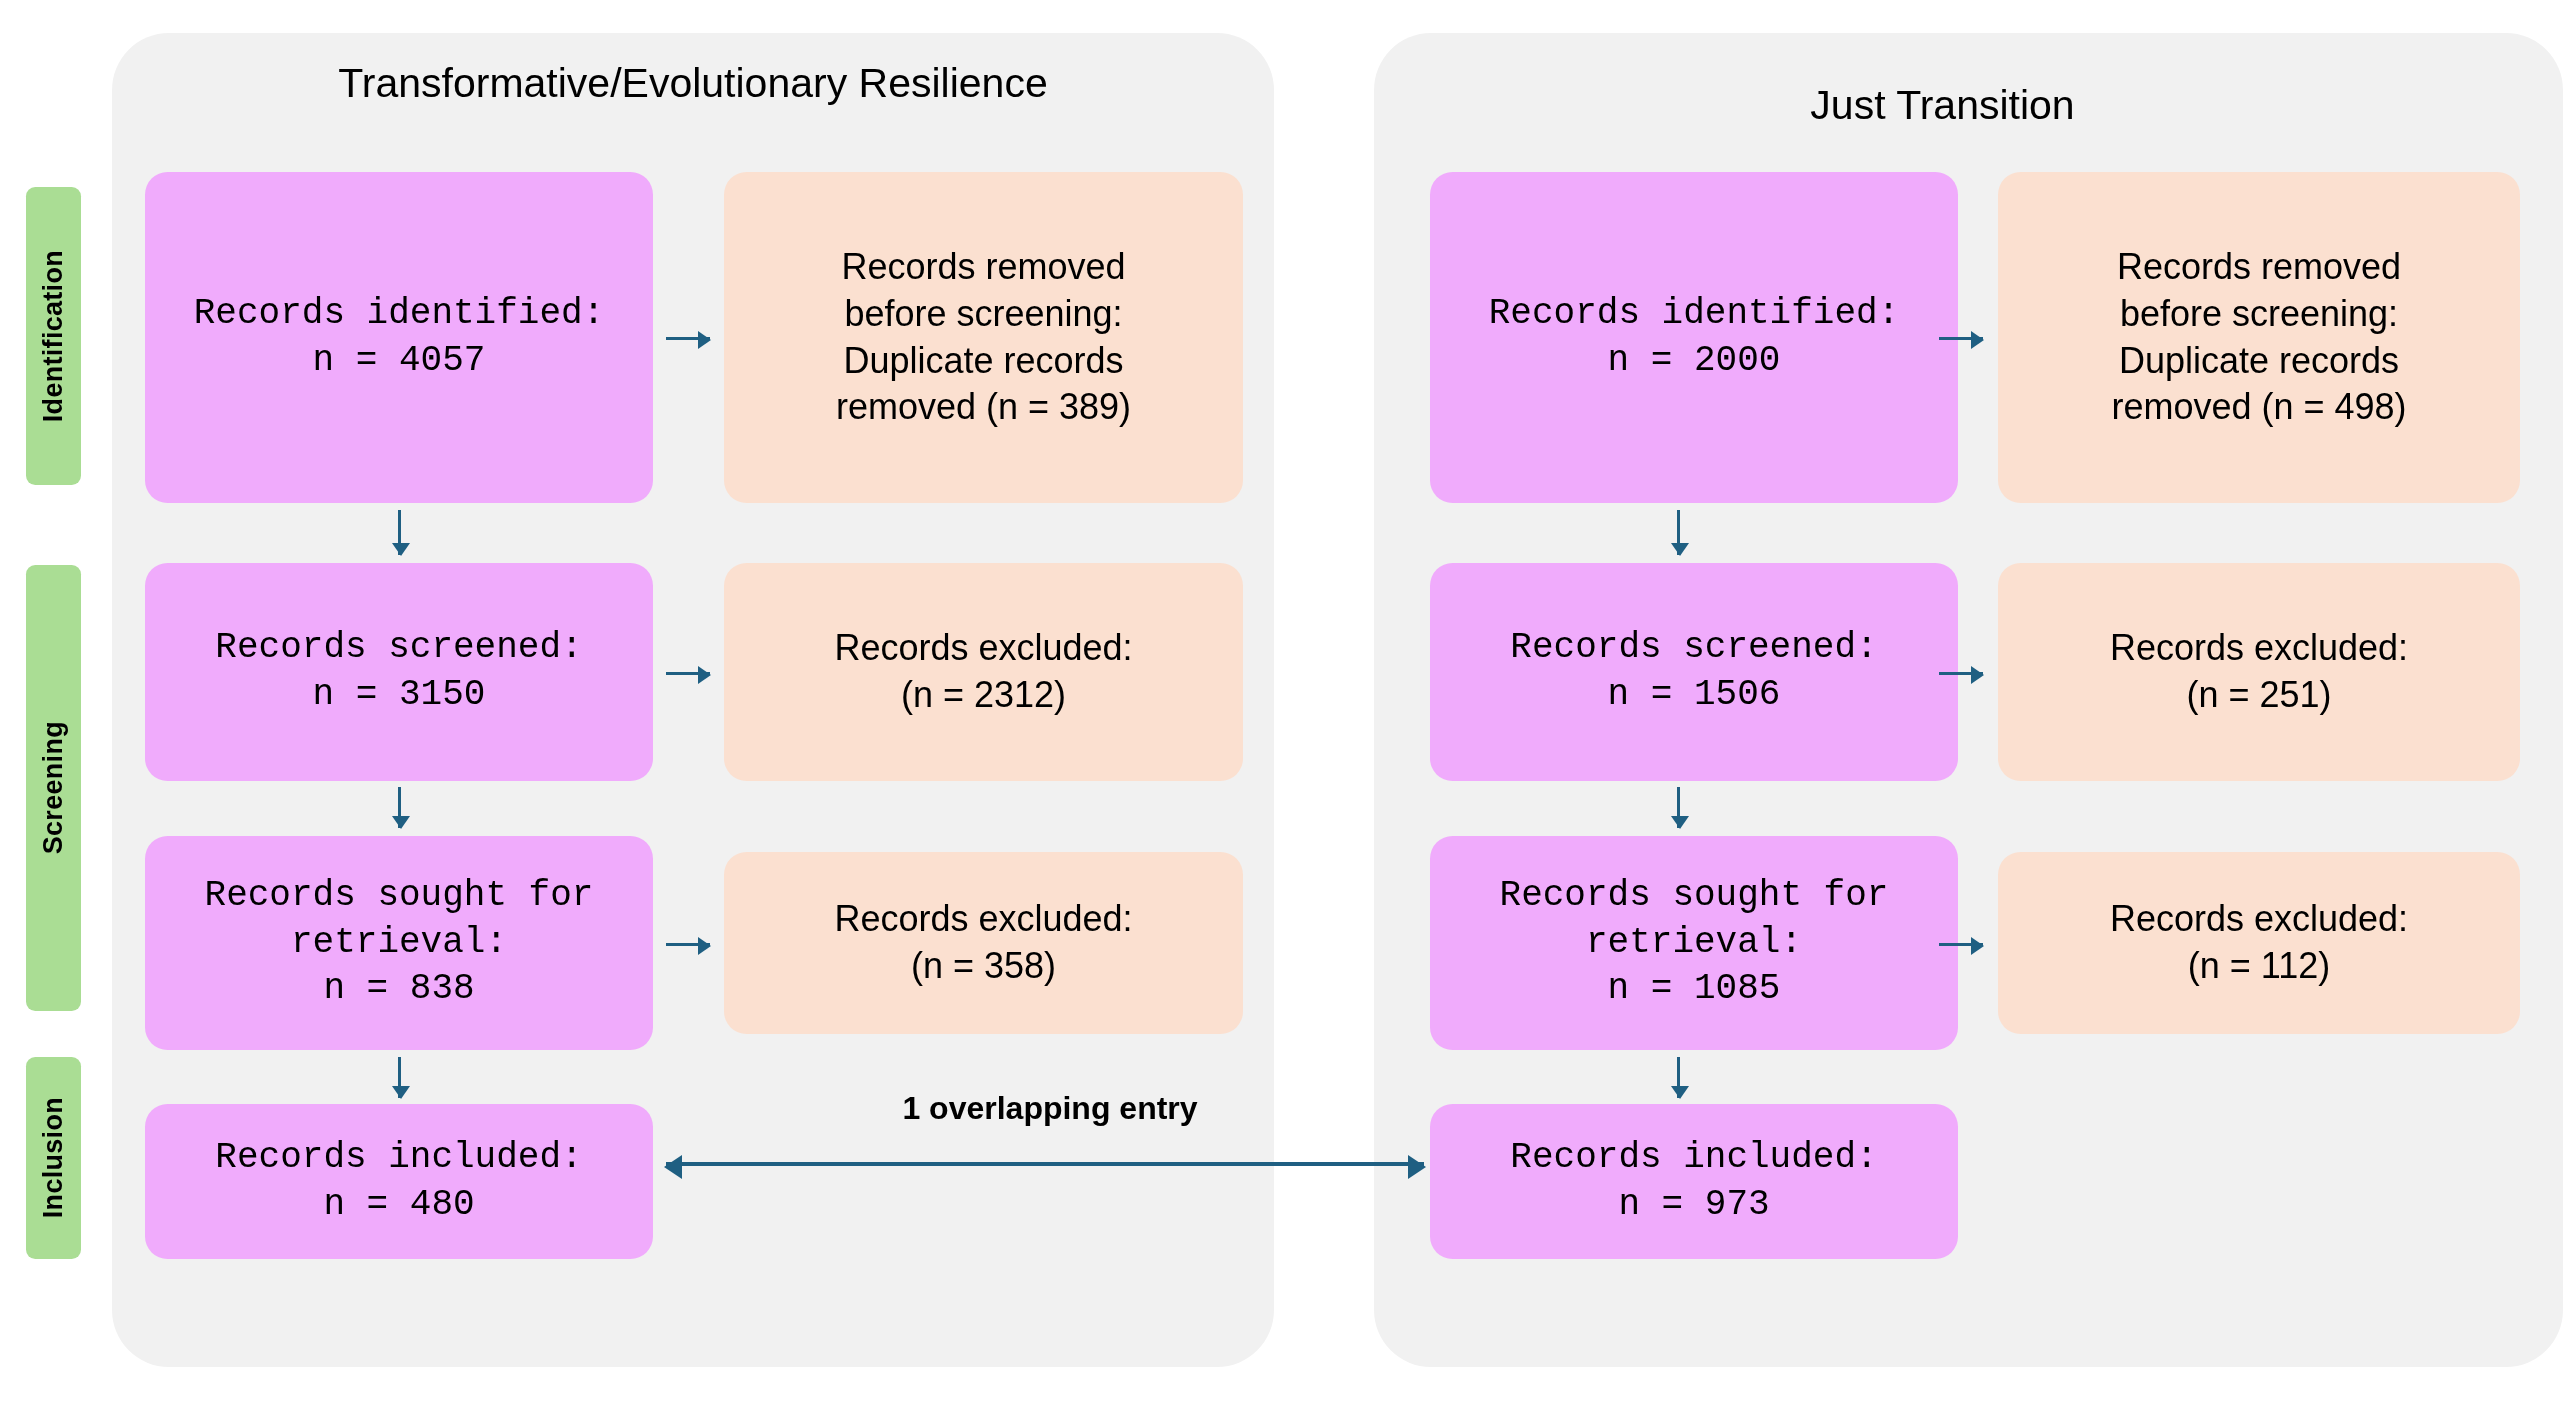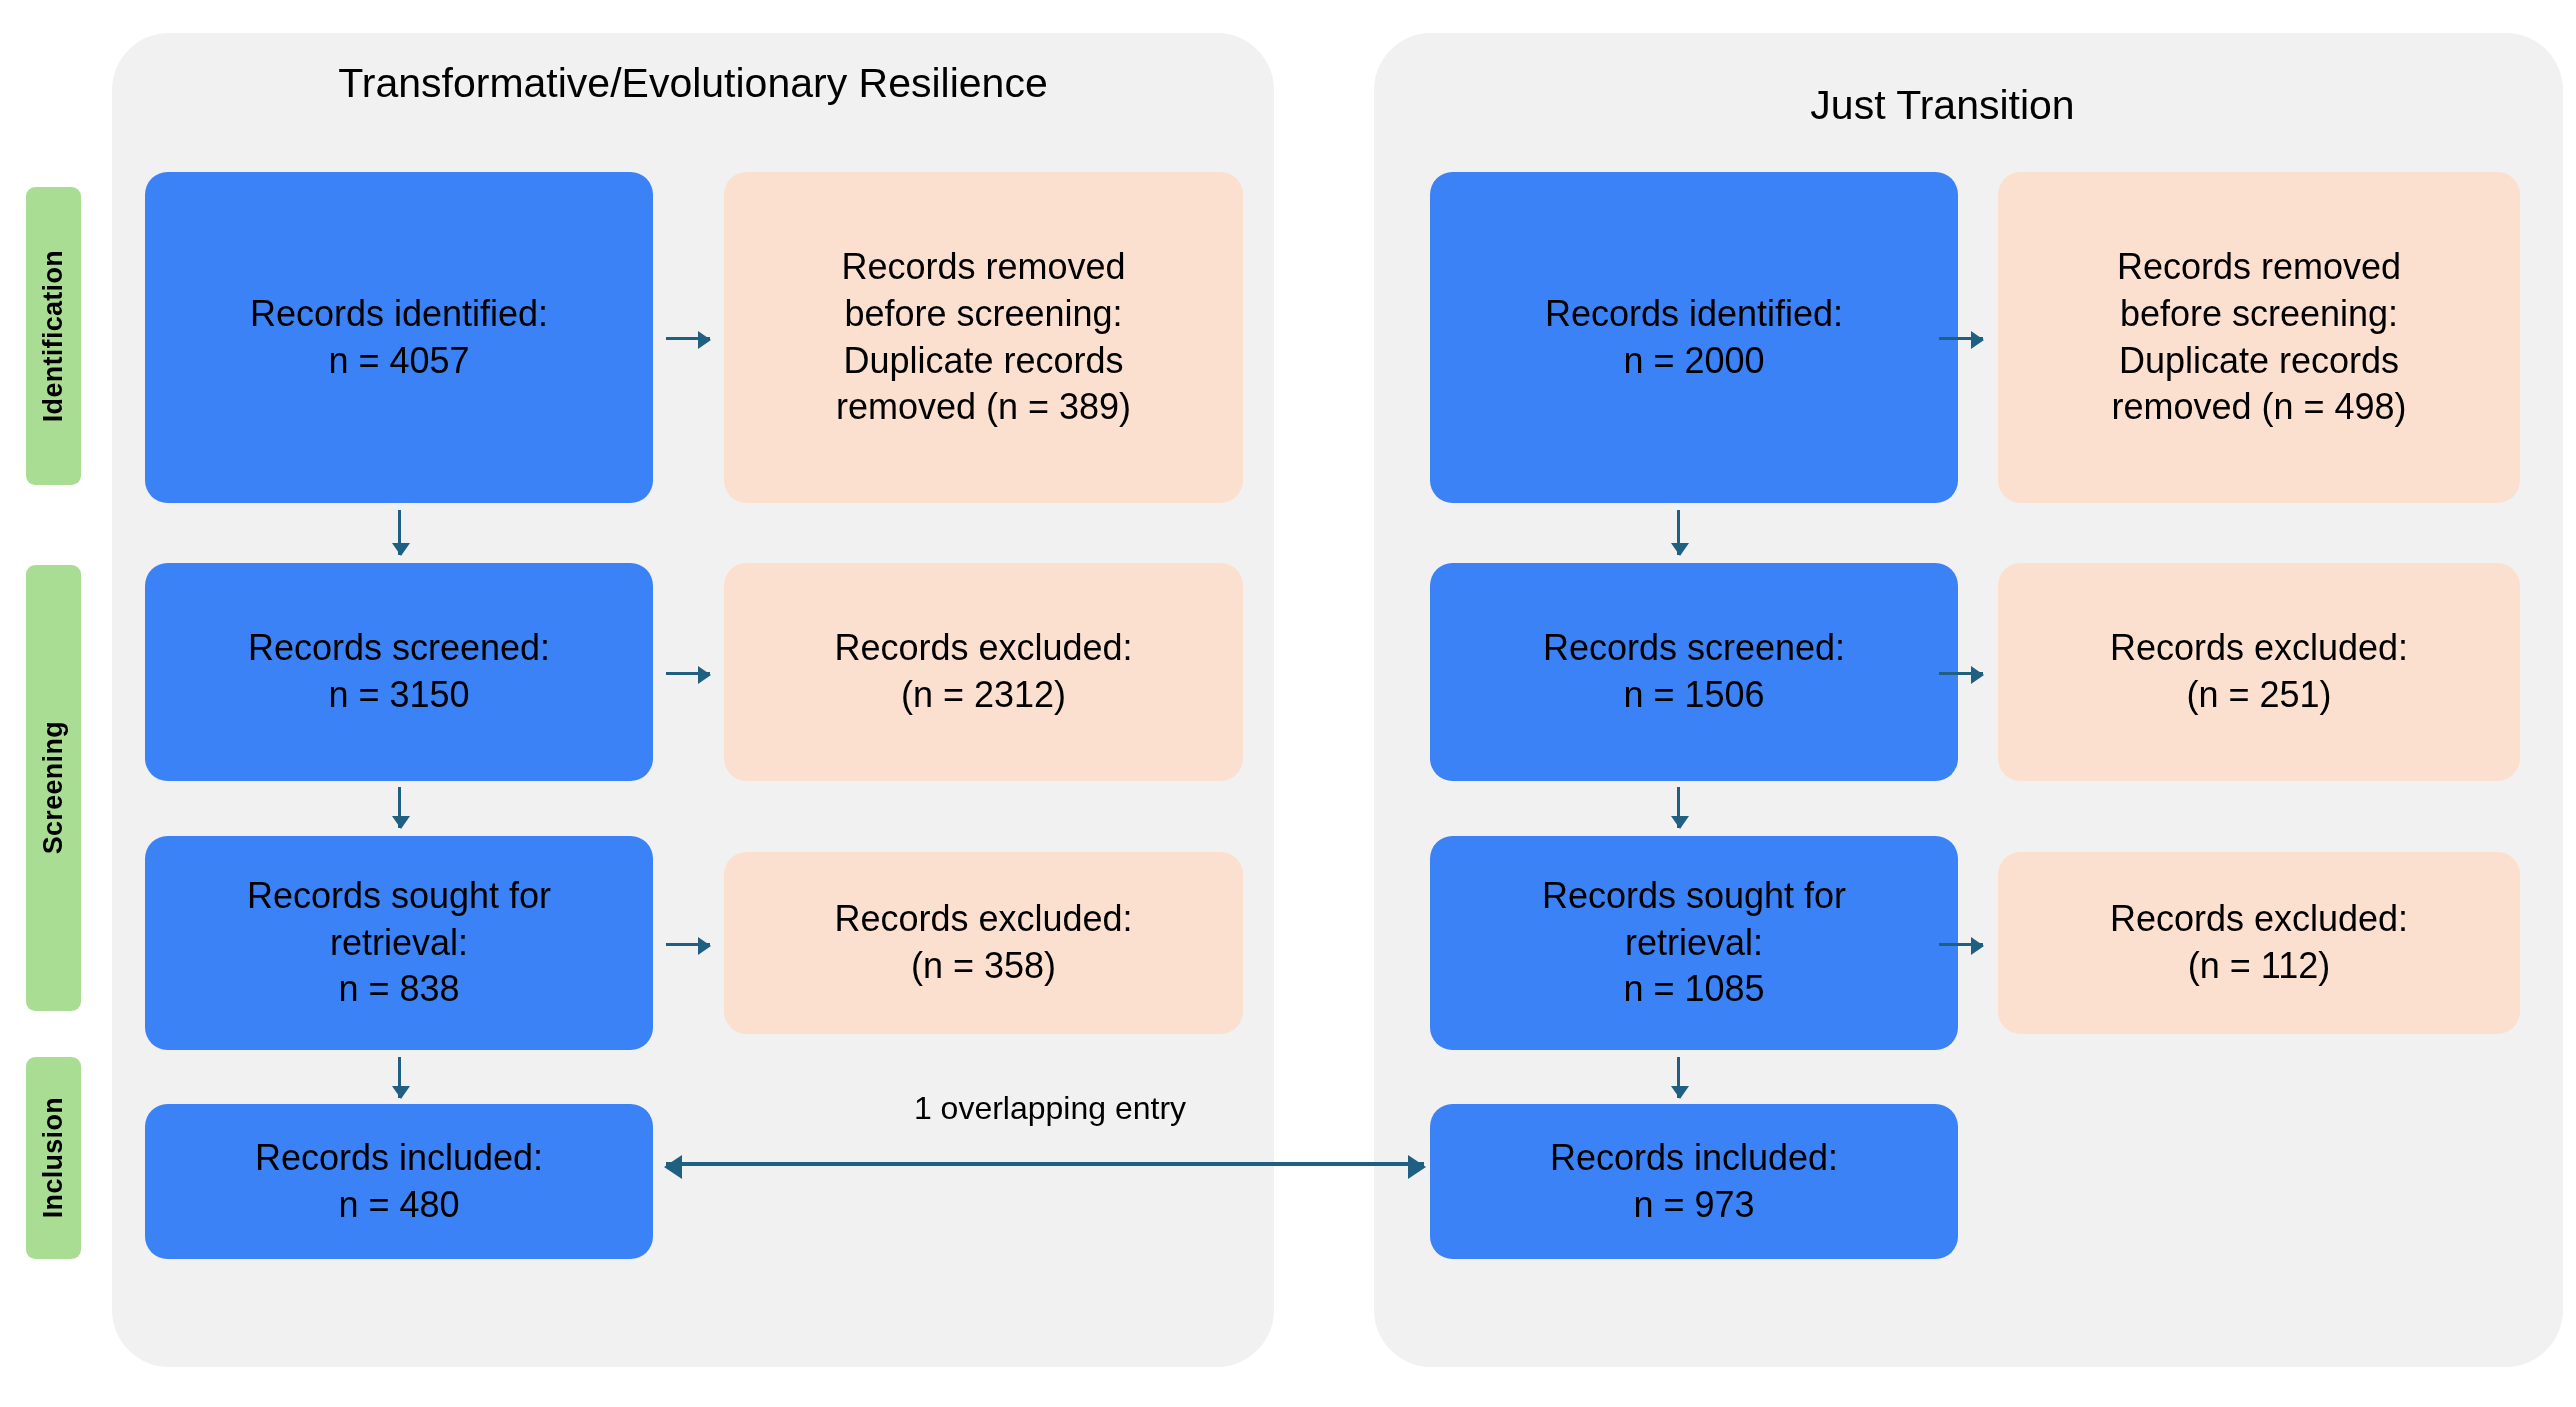--- a/index.html
+++ b/index.html
@@ -58,21 +58,21 @@
     flex-direction:column;
     align-items:center;
     justify-content:center;
     text-align:center;
     padding:0 17px;
     box-sizing:border-box;
     font-size:36px;
     line-height:1.30;
     color:#000;
   }
-  .box.blue{background:#3b82f6;}
+  .box.blue{background:#f0abfc;font-family:Liberation Mono, monospace;}
   .box.orange{background:#fbe0d0;}
   .box .ln{display:block;white-space:nowrap;}
   .box.wrap .ln{white-space:normal;}
 
   
   .v-arrow{
     position:absolute;
     width:0;
     border-left:3.3px solid #1f5f82;
   }
@@ -123,21 +123,21 @@
     right:-2px;
     top:-11.2px;
     width:0;height:0;
     border-top:12px solid transparent;
     border-bottom:12px solid transparent;
     border-left:18.5px solid #1f5f82;
   }
   .link-label{
     position:absolute;
     font-size:32px;
-    font-weight:normal;
+    font-weight:bold;
     color:#000;
     white-space:nowrap;
     text-align:center;
   }
 </style>
 </head>
 <body>
 
 <div id="stage">
 

